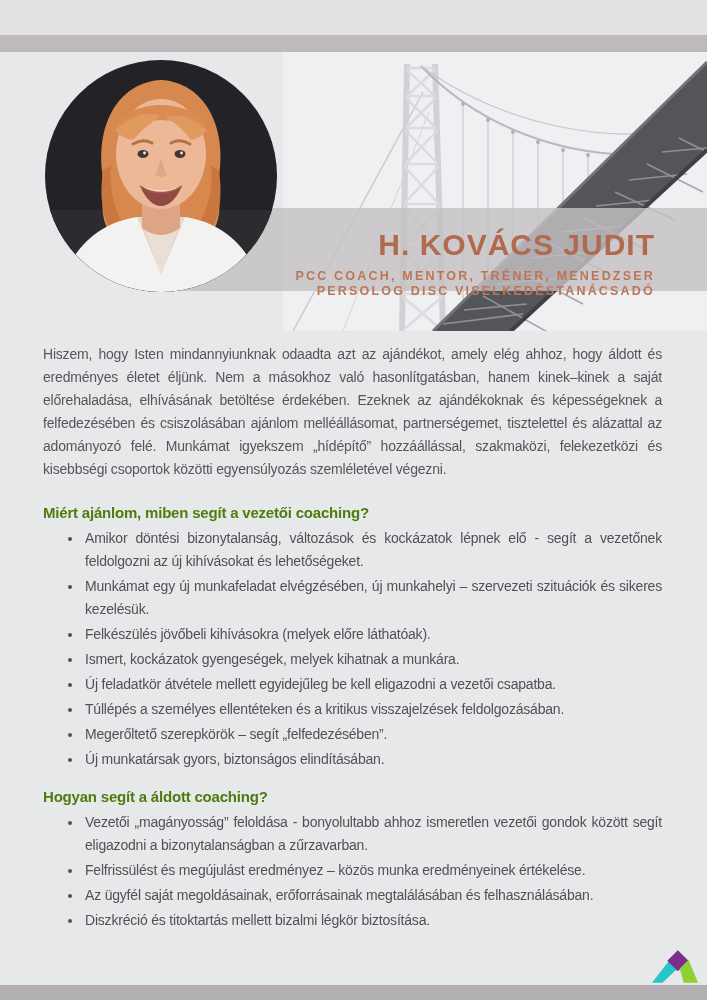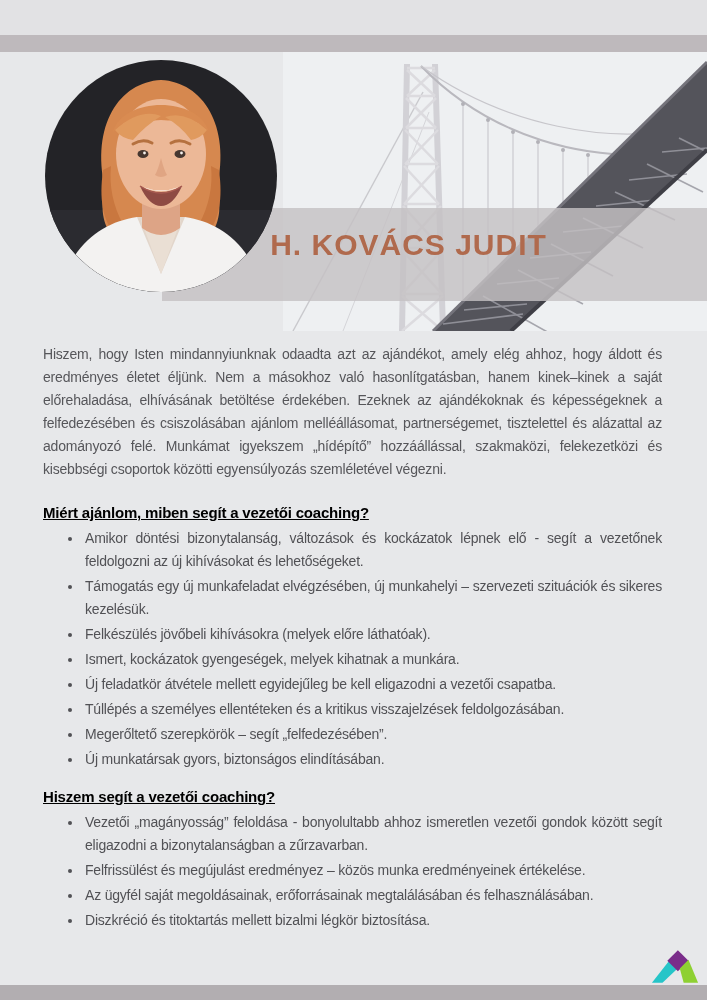--- a/index.html
+++ b/index.html
@@ -13,23 +13,23 @@
     background:#e7e8ea;overflow:hidden;
   }
   
   .strip-top{position:absolute;left:0;top:0;width:707px;height:35px;background:#e2e2e4;}
   .bar-top{position:absolute;left:0;top:35px;width:707px;height:17px;background:#beb9bc;}
   .bar-bottom{position:absolute;left:0;top:985px;width:707px;height:15px;background:#b2aeb1;}
 
   
   .bridge-wrap{position:absolute;left:283px;top:52px;width:424px;height:279px;z-index:1;}
   .overlay-band{
-    position:absolute;left:162px;top:208px;width:545px;height:93px;
+    position:absolute;left:162px;top:208px;width:545px;height:83px;
     background:rgba(197,193,195,0.82);z-index:2;
-    box-sizing:border-box;padding:20px 52px 0 0;text-align:center;
+    box-sizing:border-box;padding:20px 52px 0 0;text-align:right;
   }
   .person-name{
     font-size:30px;font-weight:bold;letter-spacing:1px;
     color:#b06a4d;line-height:34px;margin:0;
   }
   .person-roles{
     margin-top:7px;font-size:12.5px;font-weight:bold;letter-spacing:2.2px;
     color:#bd7655;line-height:15px;
   }
   .photo{
@@ -39,22 +39,22 @@
 
   
   .content{
     position:absolute;left:0;top:331px;width:707px;box-sizing:border-box;
     padding:12px 45px 0 43px;color:#515155;
     font-size:14px;letter-spacing:-0.2px;line-height:23px;
   }
   .content p{margin:0 0 20px 0;text-align:justify;}
   .intro{color:#56565a;}
   .section-heading{
-    font-size:15px;font-weight:bold;color:#000000;
-    margin:0 0 3px 0;letter-spacing:-0.2px;text-decoration:underline;
+    font-size:15px;font-weight:bold;color:#4d7c0f;
+    margin:0 0 3px 0;letter-spacing:-0.2px;
   }
   ul.bullets{margin:0 0 14px 0;padding:0 0 0 40px;}
   ul.bullets li{margin:0 0 2px 0;text-align:justify;padding-left:2px;}
 
   
   .logo{position:absolute;right:7px;bottom:12px;z-index:5;}
 </style>
 </head>
 <body>
 
@@ -151,20 +151,24 @@
         <line x1="364" y1="112" x2="420" y2="140"></line>
         <line x1="396" y1="86" x2="424" y2="100"></line>
       </g>
       <path d="M150,279 424,10" stroke="#74737b" stroke-width="3" fill="none"></path>
       <path d="M228,279 424,98" stroke="#3f3f46" stroke-width="4" fill="none"></path>
     </svg>
   </div>
 
   <div class="overlay-band">
     <div class="person-name">H. KOVÁCS JUDIT</div>
+    <div class="person-roles">
+      <div>PCC COACH, MENTOR, TRÉNER, MENEDZSER</div>
+      <div>PERSOLOG DISC VISELKEDÉSTANÁCSADÓ</div>
+    </div>
   </div>
 
   <div class="photo">
     <svg width="232" height="232" viewBox="0 0 232 232" xmlns="http://www.w3.org/2000/svg">
       <rect width="232" height="232" fill="#232327"></rect>
       <rect y="150" width="232" height="82" fill="#2b2b30"></rect>
 
       <path d="M60,128 C46,66 74,22 116,20 C158,22 186,66 172,128 C178,152 172,168 164,176 L68,176 C60,168 54,152 60,128 Z" fill="#d6884f"></path>
       <path d="M58,110 C54,140 58,158 68,172 L78,164 C68,146 64,126 66,106 Z" fill="#c9773f"></path>
       <path d="M174,110 C178,140 174,158 164,172 L154,164 C164,146 168,126 166,106 Z" fill="#c9773f"></path>
@@ -196,30 +200,30 @@
       <path d="M95,126 Q116,140 137,126" stroke="#a75a50" stroke-width="1.5" fill="none"></path>
     </svg>
   </div>
 
   <div class="content">
     <p class="intro">Hiszem, hogy Isten mindannyiunknak odaadta azt az ajándékot, amely elég ahhoz, hogy áldott és eredményes életet éljünk. Nem a másokhoz való hasonlítgatásban, hanem kinek–kinek a saját előrehaladása, elhívásának betöltése érdekében. Ezeknek az ajándékoknak és képességeknek a felfedezésében és csiszolásában ajánlom melléállásomat, partnerségemet, tisztelettel és alázattal az adományozó felé. Munkámat igyekszem „hídépítő” hozzáállással, szakmaközi, felekezetközi és kisebbségi csoportok közötti egyensúlyozás szemléletével végezni.</p>
 
     <div class="section-heading">Miért ajánlom, miben segít a vezetői coaching?</div>
     <ul class="bullets">
       <li>Amikor döntési bizonytalanság, változások és kockázatok lépnek elő - segít a vezetőnek feldolgozni az új kihívásokat és lehetőségeket.</li>
-      <li>Támogatás egy új munkafeladat elvégzésében, új munkahelyi – szervezeti szituációk és sikeres kezelésük.</li>
+      <li>Munkámat egy új munkafeladat elvégzésében, új munkahelyi – szervezeti szituációk és sikeres kezelésük.</li>
       <li>Felkészülés jövőbeli kihívásokra (melyek előre láthatóak).</li>
       <li>Ismert, kockázatok gyengeségek, melyek kihatnak a munkára.</li>
       <li>Új feladatkör átvétele mellett egyidejűleg be kell eligazodni a vezetői csapatba.</li>
       <li>Túllépés a személyes ellentéteken és a kritikus visszajelzések feldolgozásában.</li>
       <li>Megerőltető szerepkörök – segít „felfedezésében”.</li>
       <li>Új munkatársak gyors, biztonságos elindításában.</li>
     </ul>
 
-    <div class="section-heading">Hiszem segít a vezetői coaching?</div>
+    <div class="section-heading">Hogyan segít a áldott coaching?</div>
     <ul class="bullets">
       <li>Vezetői „magányosság” feloldása - bonyolultabb ahhoz ismeretlen vezetői gondok között segít eligazodni a bizonytalanságban a zűrzavarban.</li>
       <li>Felfrissülést és megújulást eredményez – közös munka eredményeinek értékelése.</li>
       <li>Az ügyfél saját megoldásainak, erőforrásainak megtalálásában és felhasználásában.</li>
       <li>Diszkréció és titoktartás mellett bizalmi légkör biztosítása.</li>
     </ul>
   </div>
 
   <div class="bar-bottom"></div>
 

